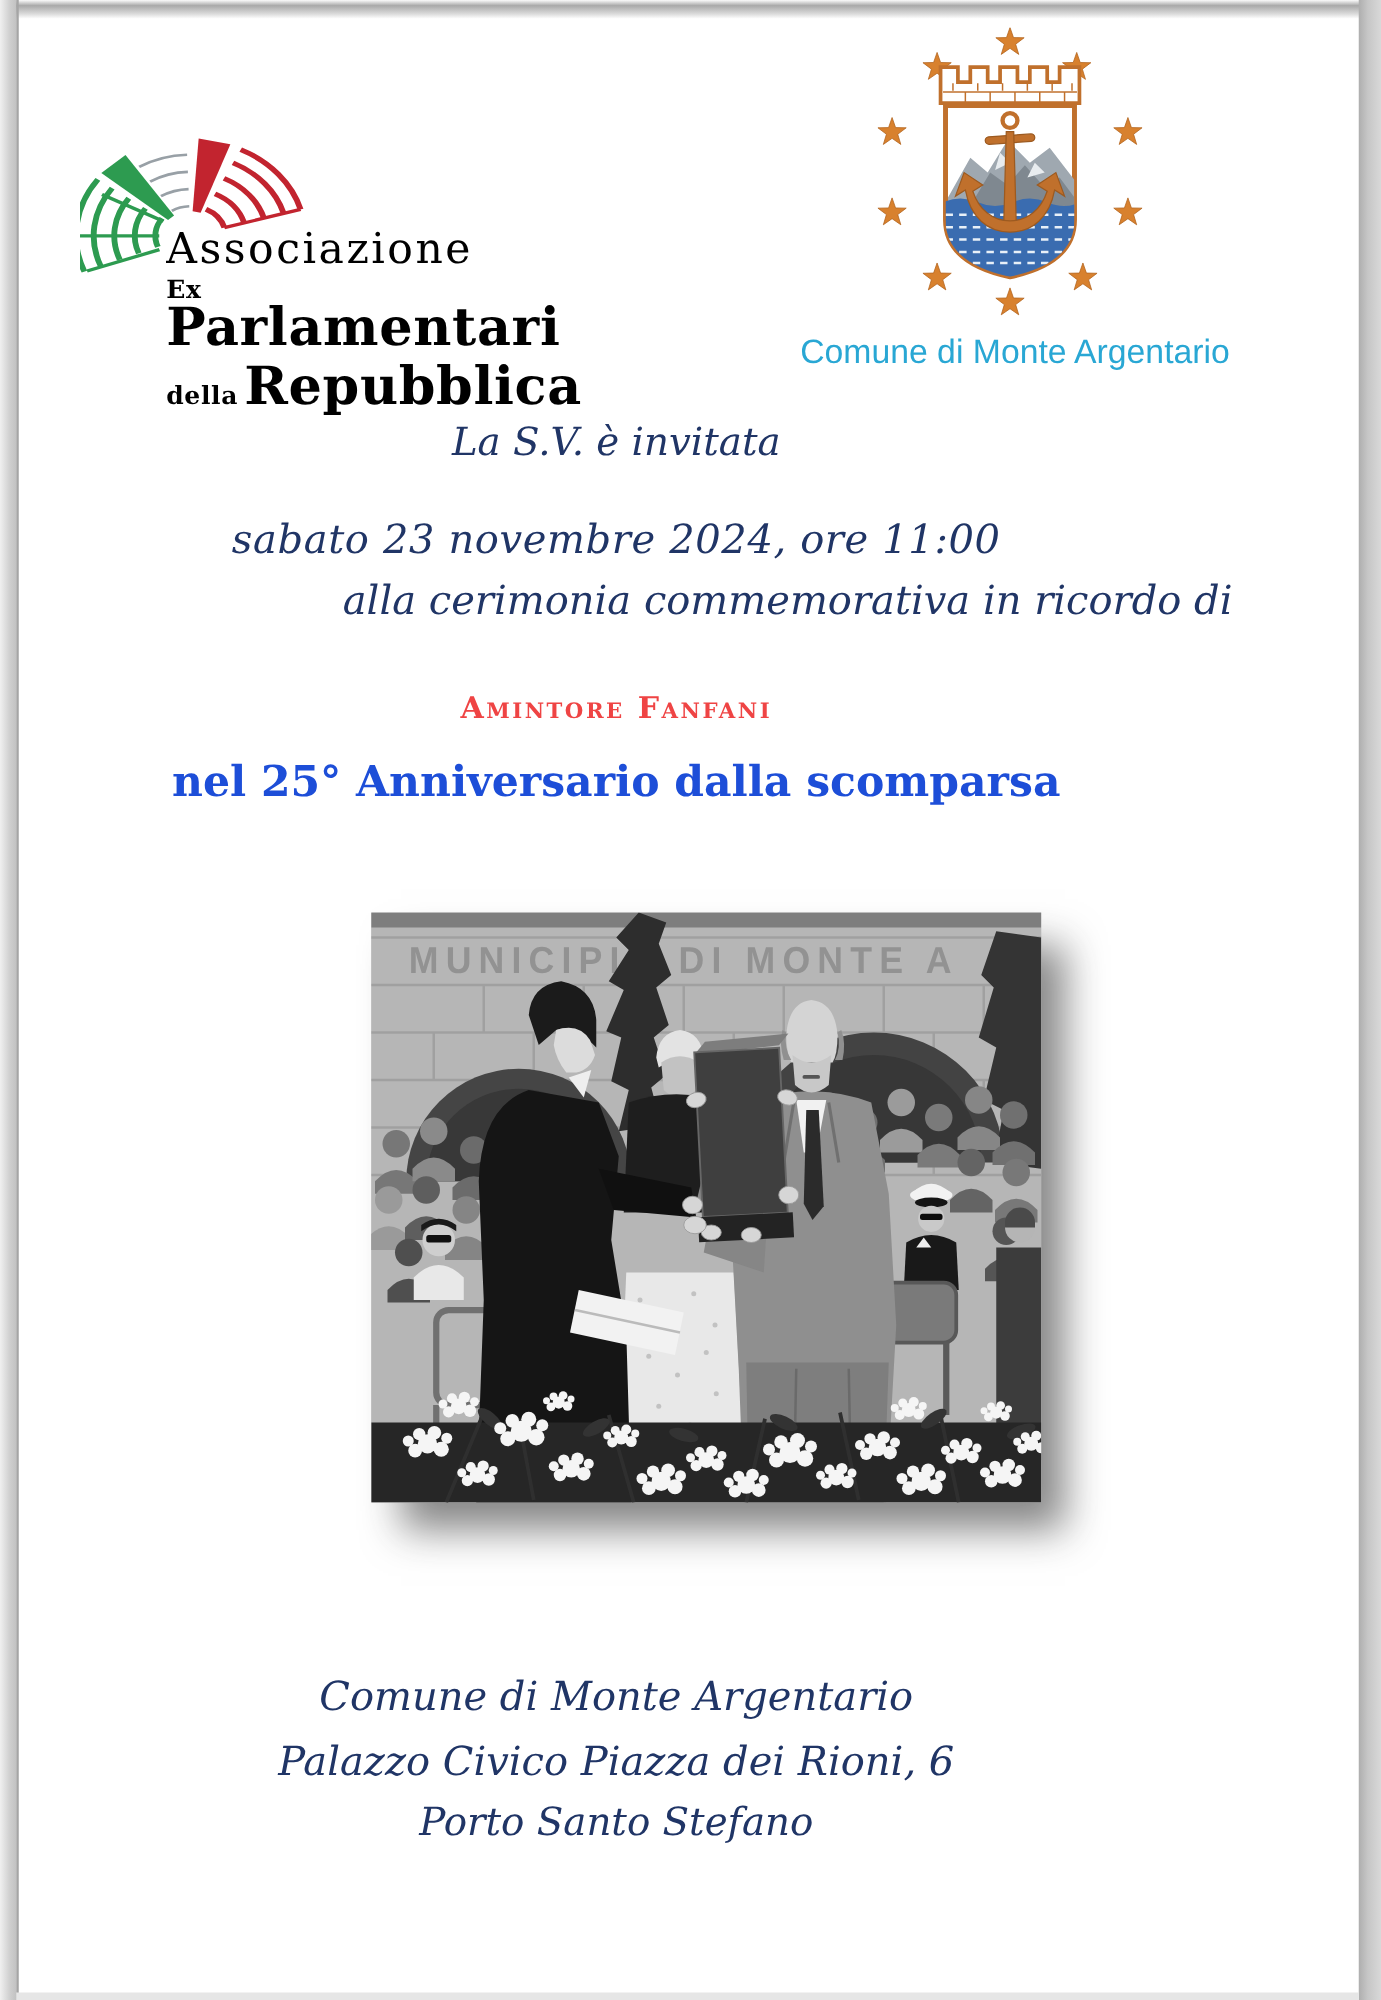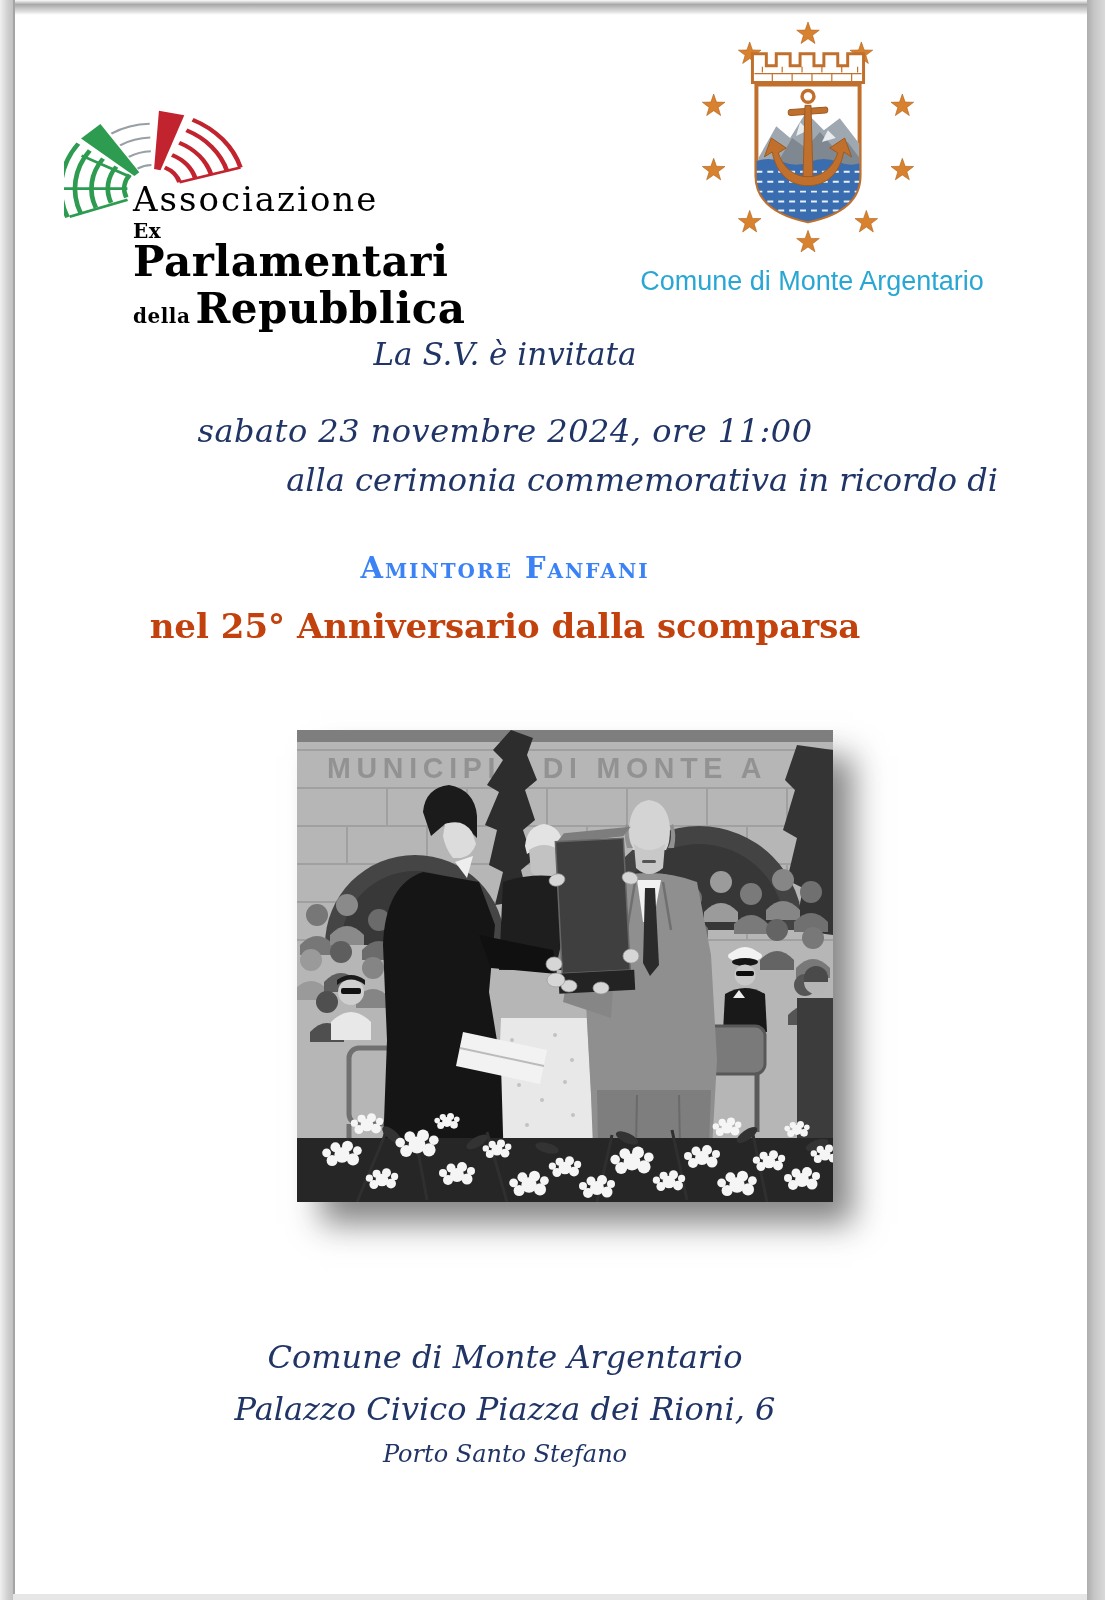--- a/index.html
+++ b/index.html
@@ -23,37 +23,37 @@
   .assoc-line2,.assoc-line3{margin-top:5px;}
   .assoc-small{font-size:20px;font-weight:600;letter-spacing:0.5px;text-align:center;}
   .assoc-big{font-size:42px;font-weight:bold;letter-spacing:0.5px;}
 
   
   .crest-svg{position:absolute;left:688px;top:22px;width:240px;height:248px;}
   .crest-caption{position:absolute;left:622px;top:266px;width:380px;text-align:center;
     font-family:"Liberation Sans","DejaVu Sans",sans-serif;font-size:27px;color:#29a7d4;}
 
   
-  .cline{position:absolute;left:12px;width:986px;text-align:center;color:#203566;}
+  .cline{position:absolute;left:0;width:986px;text-align:center;color:#203566;}
   .it{font-style:italic;}
   .t-salutation{top:336px;font-size:31px;}
   .t-datetime{top:412px;font-size:32px;letter-spacing:0.5px;}
   .t-ceremony{top:461px;font-size:32px;text-align:right;}
-  .t-honoree{top:551px;font-size:29px;font-weight:bold;font-variant:small-caps;letter-spacing:2px;color:#3b82f6;}
-  .t-anniversary{top:606px;font-size:34px;font-weight:bold;color:#c2410c;}
+  .t-honoree{top:551px;font-size:24px;font-weight:bold;font-variant:small-caps;letter-spacing:2px;color:#ef4444;}
+  .t-anniversary{top:606px;font-size:34px;font-weight:bold;color:#1d4ed8;}
 
   
   .photo{position:absolute;left:297px;top:730px;width:536px;height:472px;background:#bdbdbd;
     box-shadow:22px 24px 30px -2px rgba(35,35,35,0.55);}
   .photo svg{display:block;width:536px;height:472px;}
 
   
   .f1{top:1338px;font-size:32px;}
   .f2{top:1390px;font-size:32px;}
-  .f3{top:1440px;font-size:24px;}
+  .f3{top:1440px;font-size:31px;}
 </style>
 </head>
 <body>
 
 <div class="page">
 
   <svg class="assoc-logo-svg" viewBox="25 45 230 180" preserveAspectRatio="none" aria-hidden="true">
     <g fill="none" stroke-linecap="butt">
 
       <g stroke="#2d9b50" stroke-width="6">

